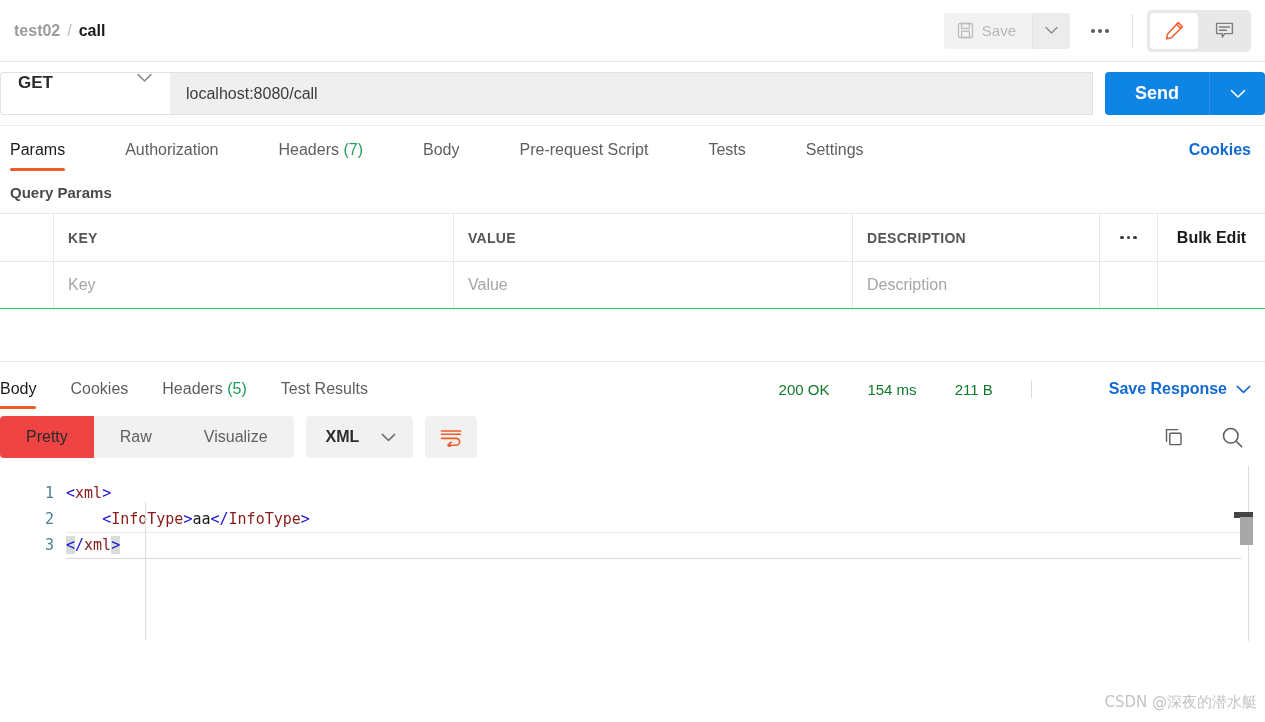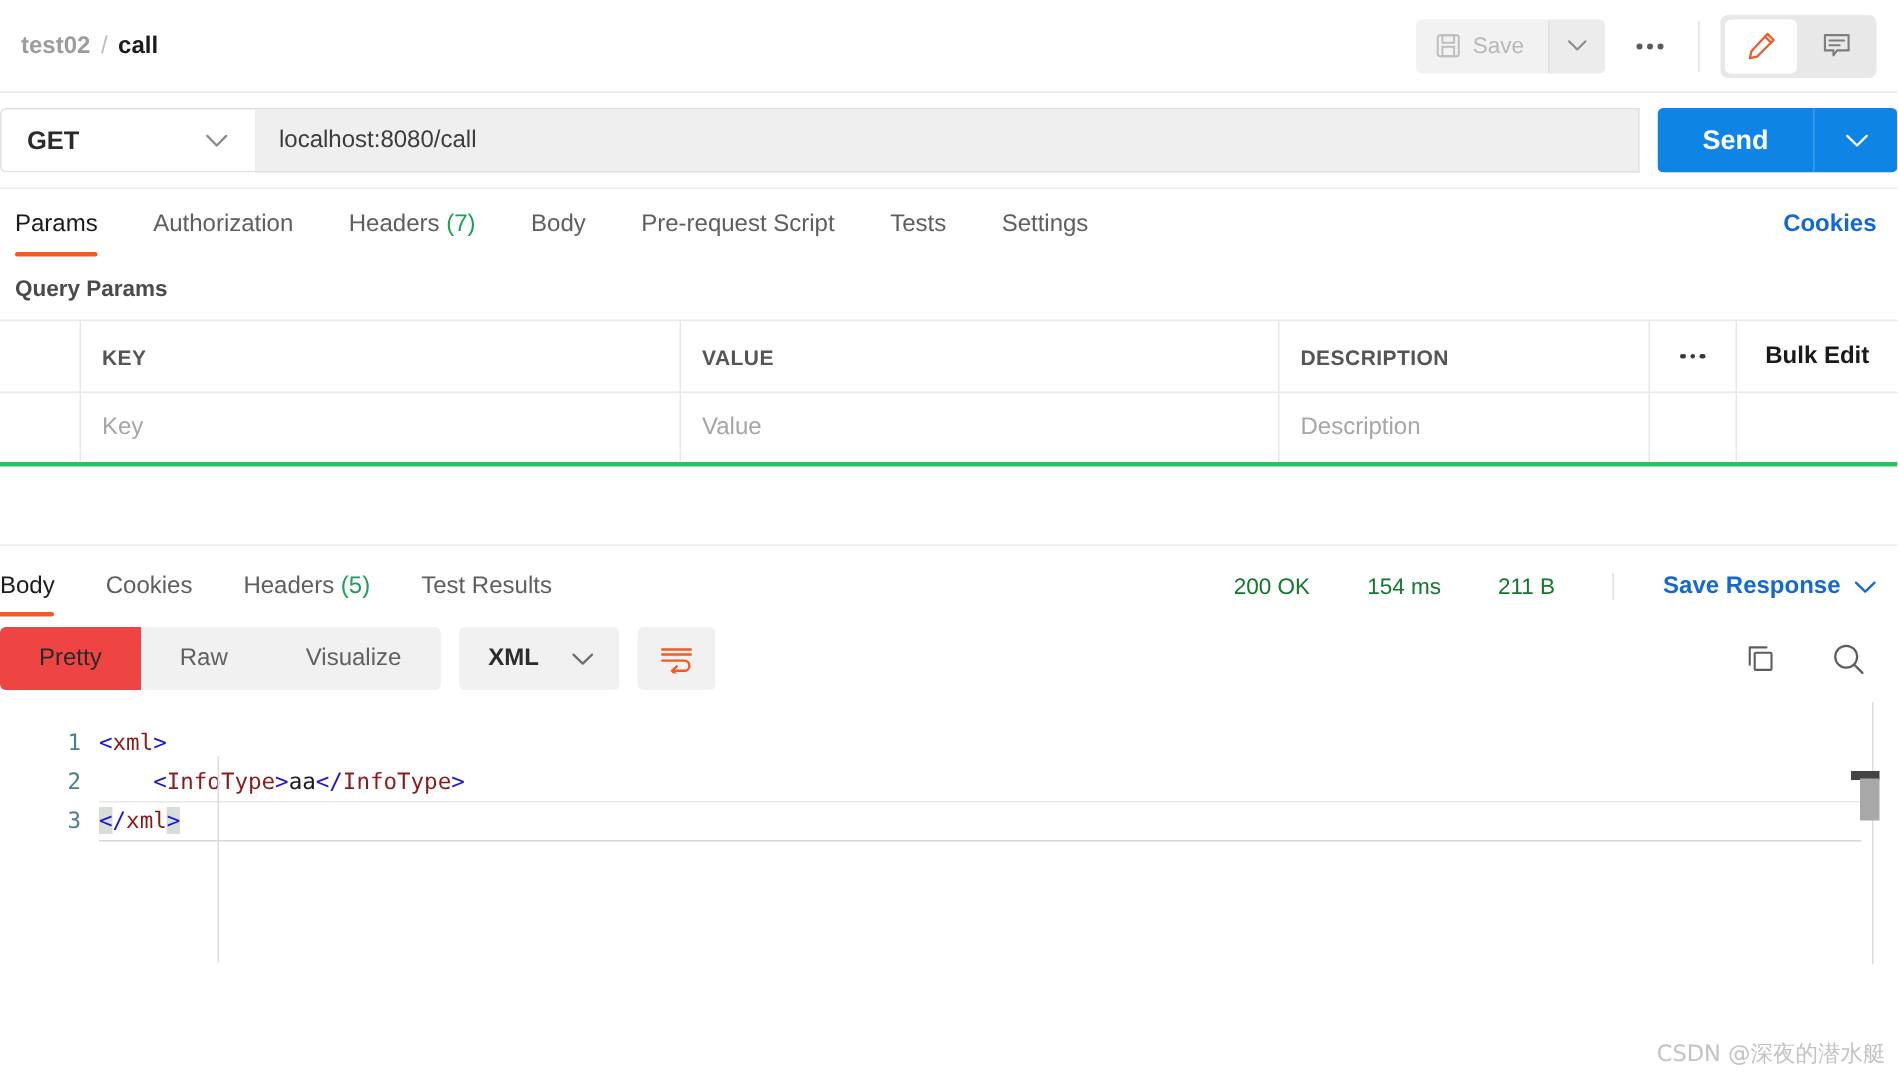--- a/index.html
+++ b/index.html
@@ -87,21 +87,21 @@
 
   
   .urlrow {
     display: flex; align-items: stretch;
     height: 64px;
     padding: 10px 0 10px 0;
     border-bottom: 1px solid #ededed;
   }
   .method-box {
     width: 170px;
-    display: flex; align-items: center; justify-content: space-between;
+    display: flex; justify-content: space-between;
     padding: 0 18px 0 17px;
     border: 1px solid #e1e1e1;
     border-right: none;
     border-radius: 4px 0 0 4px;
     background: #ffffff;
     font-size: 17px;
     font-weight: 600;
     color: #2b2b2b;
   }
   .url-box {
@@ -136,20 +136,21 @@
     display: flex; align-items: center; justify-content: center;
     border-left: 1px solid #2a92ea;
   }
 
   
   .req-tabs {
     display: flex; align-items: flex-end;
     height: 44px;
     padding: 0 14px 0 0;
     position: relative;
+    gap: 23px;
   }
   .tab {
     position: relative;
     font-size: 16px;
     color: #5e5e5e;
     padding: 0 0 11px 0;
     margin-right: 37px;
     white-space: nowrap;
   }
   .tab:first-child { margin-left: 10px; }
@@ -172,21 +173,21 @@
 
   
   .qp-title {
     font-size: 15px;
     font-weight: 700;
     color: #4a4a4a;
     padding: 14px 0 12px 10px;
   }
   .params-table {
     border-top: 1px solid #e7e7e7;
-    border-bottom: 3px solid #22c55e;
+    border-bottom: 1px solid #22c55e;
   }
   .prow {
     display: flex;
     height: 47px;
     align-items: stretch;
   }
   .prow + .prow { border-top: 1px solid #e7e7e7; }
   .pcell {
     display: flex; align-items: center;
     border-right: 1px solid #e7e7e7;
@@ -237,21 +238,21 @@
   .res-meta {
     margin-left: auto;
     display: flex; align-items: center;
     padding-bottom: 10px;
     gap: 16px;
   }
   .meta-item { font-size: 15px; color: #117a2a; margin-right: 22px; white-space: nowrap; }
   .meta-sep { width: 1px; height: 18px; background: #dcdcdc; margin-right: 17px; }
   .save-resp {
     font-size: 16px; font-weight: 700; color: #1269d3;
-    display: flex; align-items: center; gap: 9px;
+    display: flex; align-items: center; gap: 9px; margin-left: 44px;
   }
 
   
   .viewer-bar {
     display: flex; align-items: center;
     height: 58px;
     padding: 0 14px 0 0;
   }
   .seg {
     display: flex; align-items: stretch;

